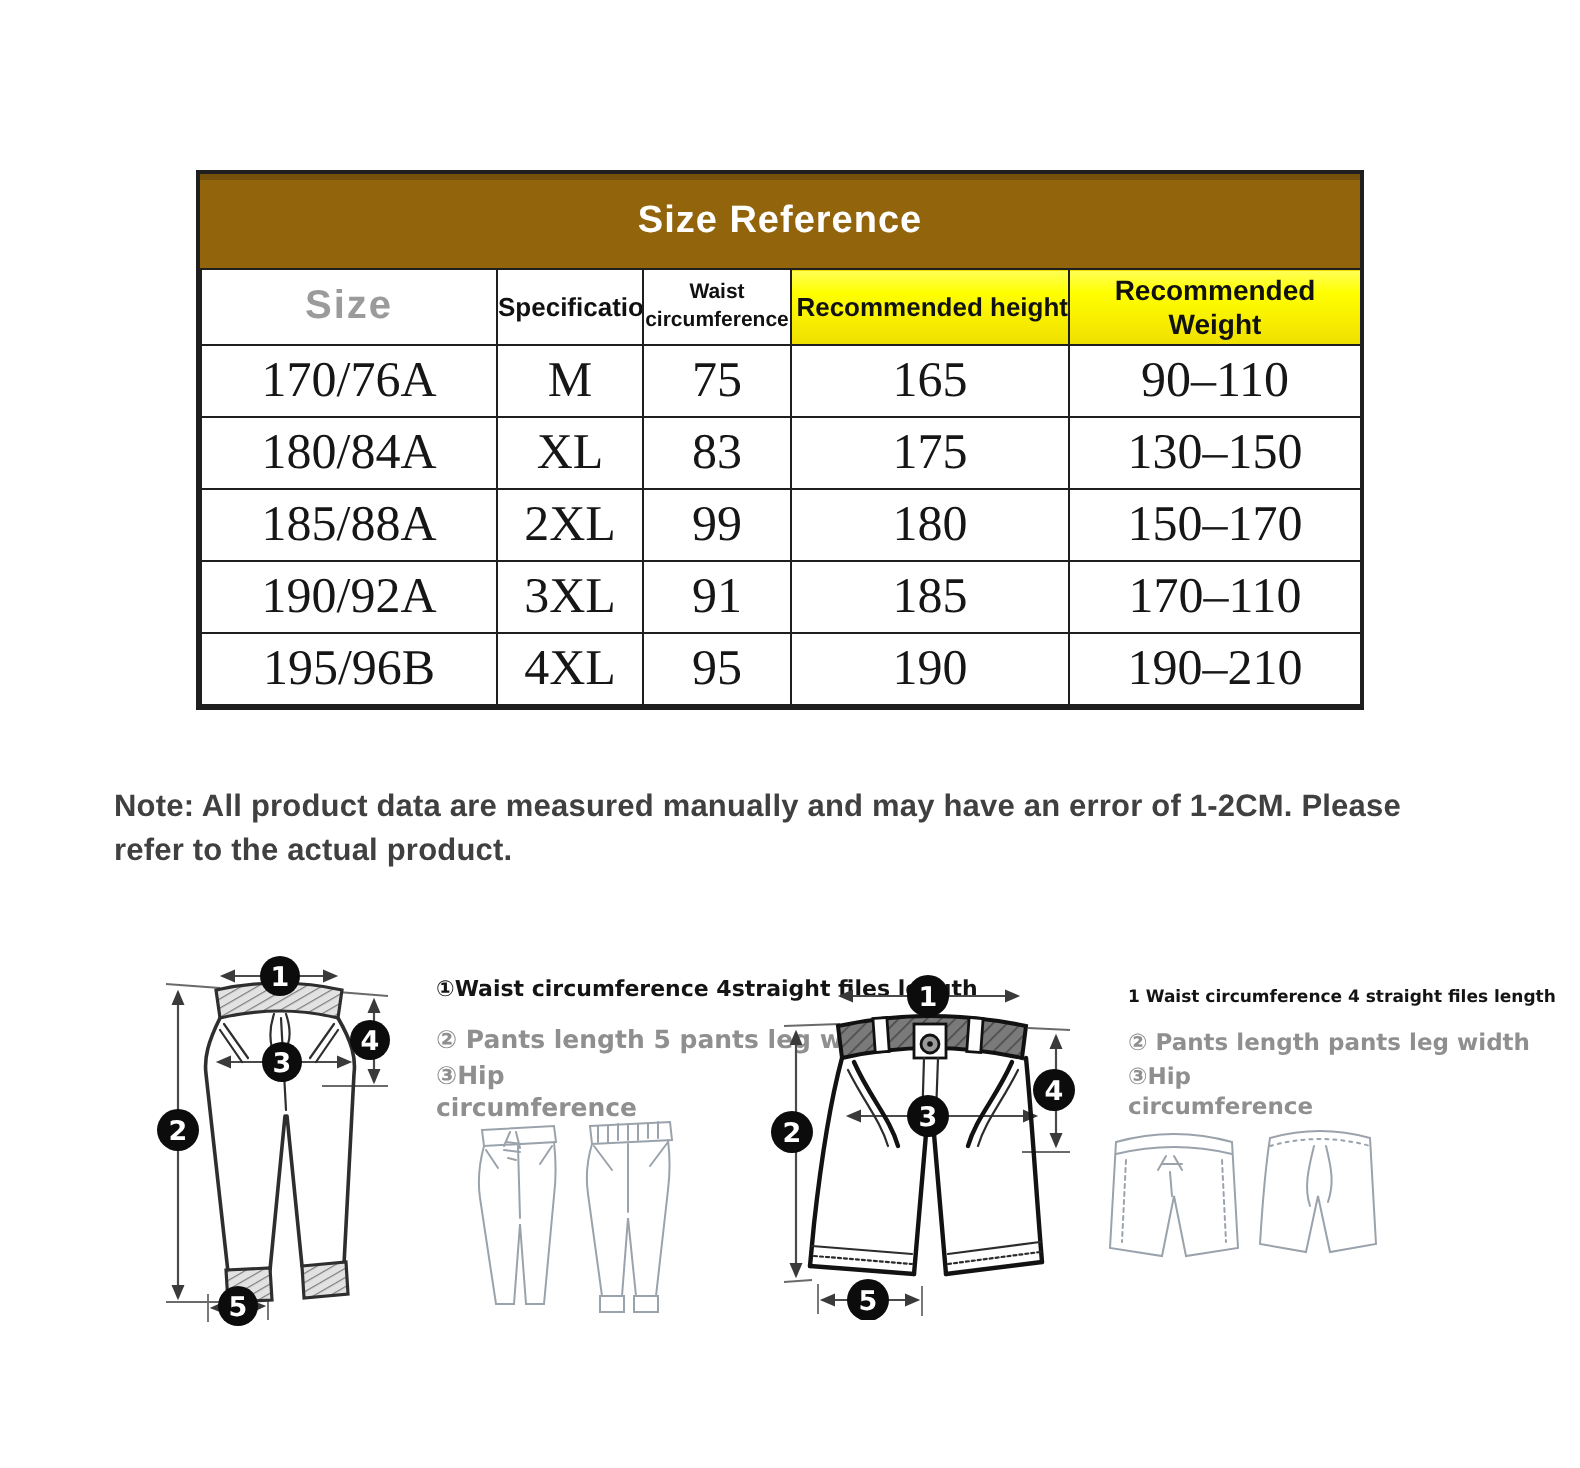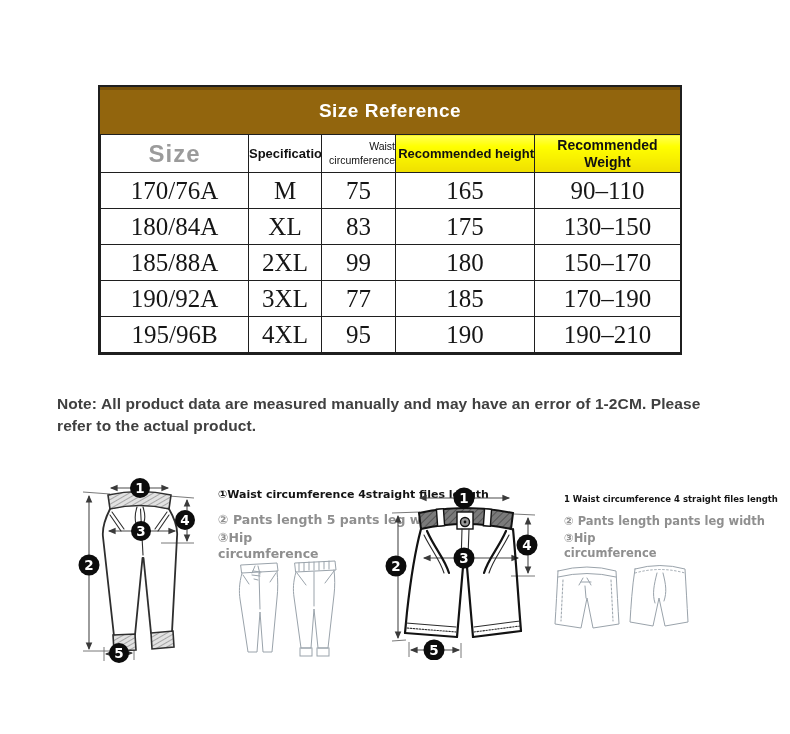--- a/index.html
+++ b/index.html
@@ -8,23 +8,23 @@
 
   
   .table-wrap{position:absolute;left:98px;top:65px;width:580px;border:2px solid #1f1f1f;margin-top:20px;}
   .table-title{height:44px;background:var(--header-brown,#92650d);border-top:3px solid #75500a;
                color:#ffffff;font-size:19px;font-weight:700;text-align:center;line-height:42px;
                letter-spacing:.5px;}
   table.size-table{border-collapse:collapse;table-layout:fixed;width:100%;}
   table.size-table th,table.size-table td{border:1px solid #1f1f1f;padding:0;overflow:hidden;}
   table.size-table thead tr{height:38px;}
   table.size-table tbody tr{height:36px;}
-  .h-size{color:#9b9b9b;font-size:24px;font-weight:700;letter-spacing:1px;text-align:center;}
+  .h-size{color:#9b9b9b;font-size:20px;font-weight:700;letter-spacing:1px;text-align:center;}
   .h-spec{color:#111;font-size:13px;font-weight:700;text-align:center;}
-  .h-waist{color:#111;font-size:10.5px;font-weight:400;text-align:right;padding-left:6px;line-height:1.25;}
+  .h-waist{color:#111;font-size:10.5px;font-weight:700;text-align:center;padding-left:6px;line-height:1.25;}
   .h-height{color:#111;font-size:13px;font-weight:700;text-align:right;padding-left:5px;}
   .h-weight{color:#111;font-size:14px;font-weight:700;text-align:center;padding-left:6px;line-height:1.15;}
   .yellow{background:linear-gradient(180deg,#ffff55 0%,var(--highlight-yellow,#ffff00) 30%,#efdf00 100%);}
   td.cell-serif{font-family:"Liberation Serif","DejaVu Serif",serif;font-size:25px;color:#161616;
                 text-align:center;vertical-align:middle;}
 
   
   .note{position:absolute;left:57px;top:393px;width:648px;font-size:15.5px;font-weight:700;
         color:#404040;line-height:1.42;letter-spacing:.1px;}
 
@@ -94,23 +94,23 @@
         <tr>
           <td class="cell-serif">185/88A</td>
           <td class="cell-serif">2XL</td>
           <td class="cell-serif">99</td>
           <td class="cell-serif">180</td>
           <td class="cell-serif">150–170</td>
         </tr>
         <tr>
           <td class="cell-serif">190/92A</td>
           <td class="cell-serif">3XL</td>
-          <td class="cell-serif">77</td>
+          <td class="cell-serif">91</td>
           <td class="cell-serif">185</td>
-          <td class="cell-serif">170–190</td>
+          <td class="cell-serif">170–110</td>
         </tr>
         <tr>
           <td class="cell-serif">195/96B</td>
           <td class="cell-serif">4XL</td>
           <td class="cell-serif">95</td>
           <td class="cell-serif">190</td>
           <td class="cell-serif">190–210</td>
         </tr>
       </tbody>
     </table>

